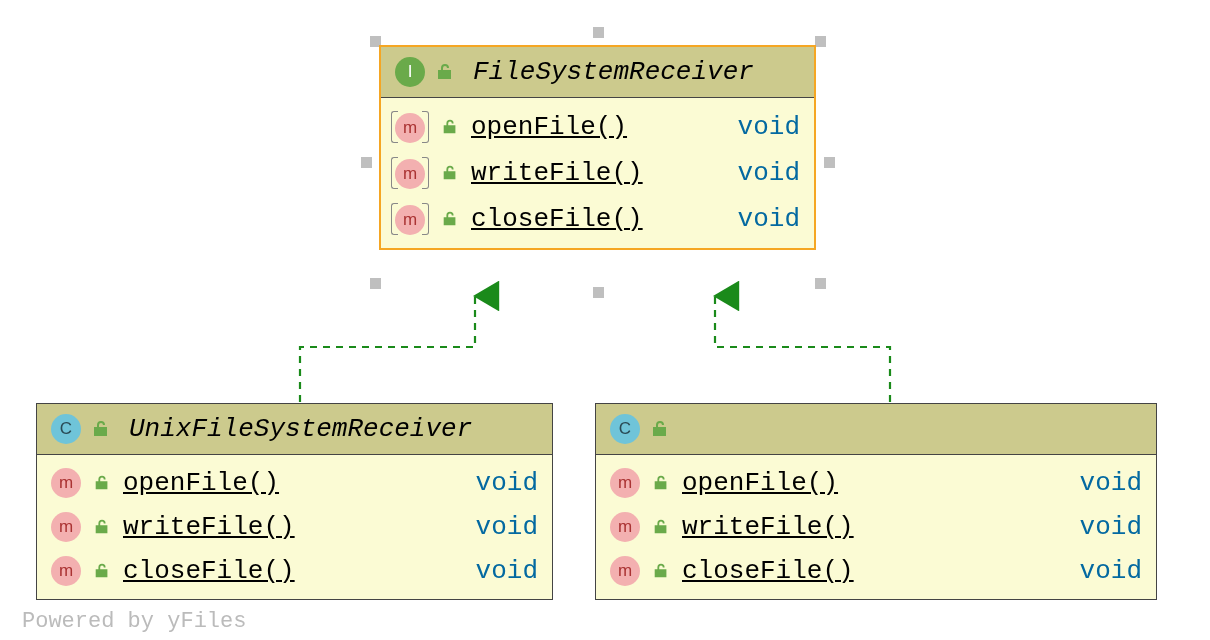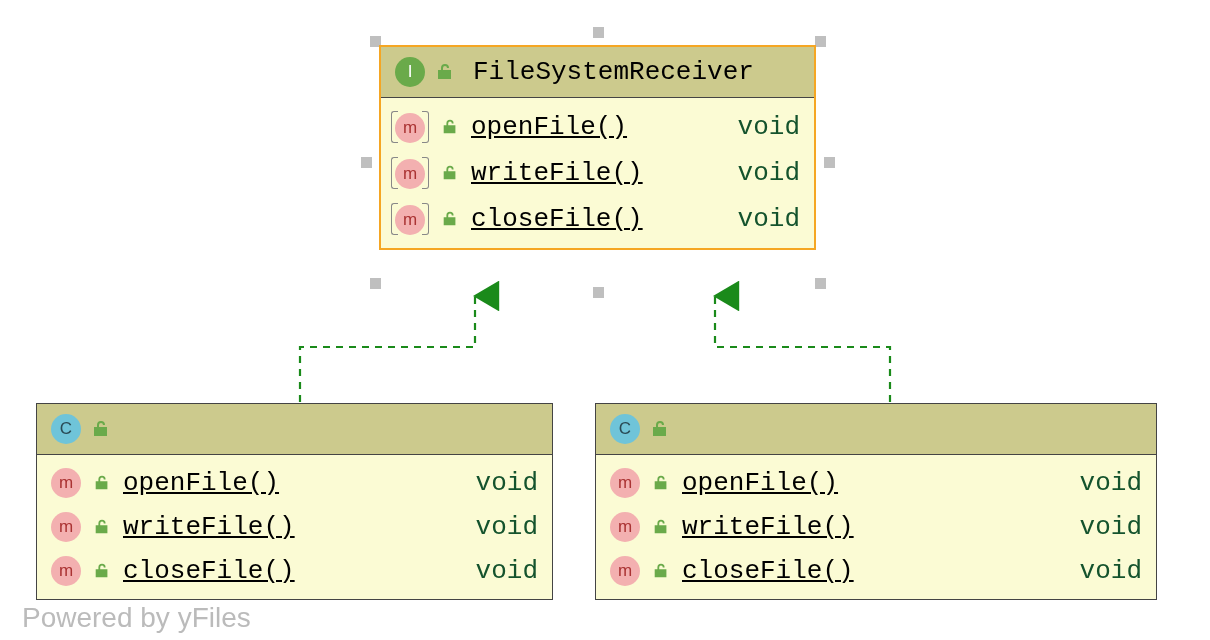--- a/index.html
+++ b/index.html
@@ -27,21 +27,21 @@
   }
   .uml-body { padding: 6px 0; }
   .uml-row {
     display: flex;
     align-items: center;
     padding: 7px 14px;
     font-size: 26px;
     gap: 12px;
   }
   .row-name { flex: 1; text-decoration: underline; }
-  .row-type { color: #14532d; }
+  .row-type { color: #0369a1; }
   .icon-circle {
     display: inline-flex;
     align-items: center;
     justify-content: center;
     width: 30px; height: 30px;
     border-radius: 50%;
     font-size: 17px;
     font-weight: normal;
     font-family: sans-serif;
     color: #333;
@@ -60,33 +60,33 @@
     top: 0;
   }
   .ic-method-wrap.abstract::before { left: -4px; border-right: none; border-radius: 3px 0 0 3px; }
   .ic-method-wrap.abstract::after { right: -4px; border-left: none; border-radius: 0 3px 3px 0; }
   .lock-icon {
     display: inline-block;
     margin-left: 10px;
     margin-right: 14px;
   }
   .lock-icon svg { display: block; }
-  .header-title { margin-left: 4px; }
+  .header-title { margin-left: 4px; font-style: italic; }
   .sel-handle {
     position: absolute;
     width: 11px; height: 11px;
     background: #bfbfbf;
   }
   .svg-layer { position: absolute; top: 0; left: 0; width: 100%; height: 100%; pointer-events: none; }
   .watermark {
     position: absolute;
     left: 22px;
     bottom: 6px;
-    font-family: Liberation Sans, sans-serif;
-    font-size: 28px;
+    font-family: Liberation Mono, monospace;
+    font-size: 22px;
     color: #bbb;
   }
 </style>
 </head>
 <body>
 
 <div class="canvas">
 
   <svg class="svg-layer" width="1210" height="640">
     <defs>
@@ -154,20 +154,21 @@
   </div>
 
   <div class="uml-box" style="left:36px; top:403px; width:517px">
     <div class="uml-header">
       <span class="icon-circle ic-class">C</span>
       <span class="lock-icon">
         <svg width="20" height="20" viewBox="0 0 20 20">
             <path d="M6 8V6a4 4 0 0 1 8 0h-2a2 2 0 0 0-4 0v2h8v9H3V8h3z" fill="#6aaa4a"></path>
           </svg>
       </span>
+      <span class="header-title">UnixFileSystemReceiver</span>
     </div>
     <div class="uml-body">
       <div class="uml-row">
         <span class="icon-circle ic-method">m</span>
         <span class="lock-icon" style="margin-left:0;margin-right:0">
             <svg width="18" height="18" viewBox="0 0 20 20">
               <path d="M6 8V6a4 4 0 0 1 8 0h-2a2 2 0 0 0-4 0v2h8v9H3V8h3z" fill="#6aaa4a"></path>
             </svg>
           </span>
         <span class="row-name">openFile()</span>

